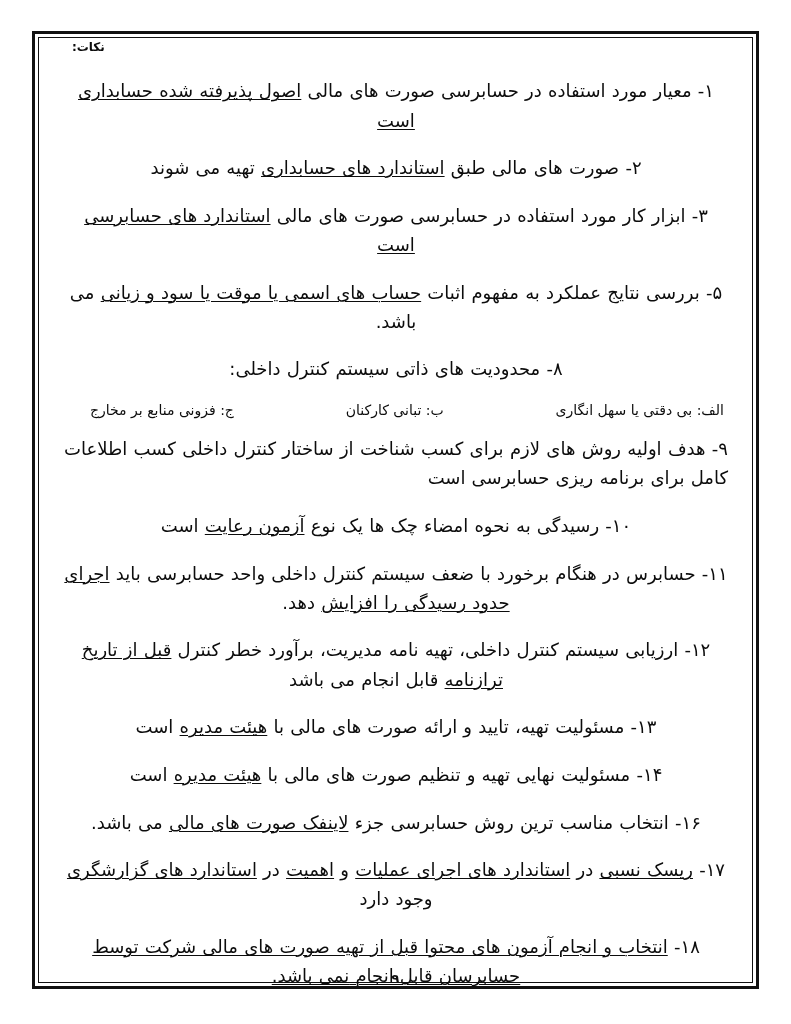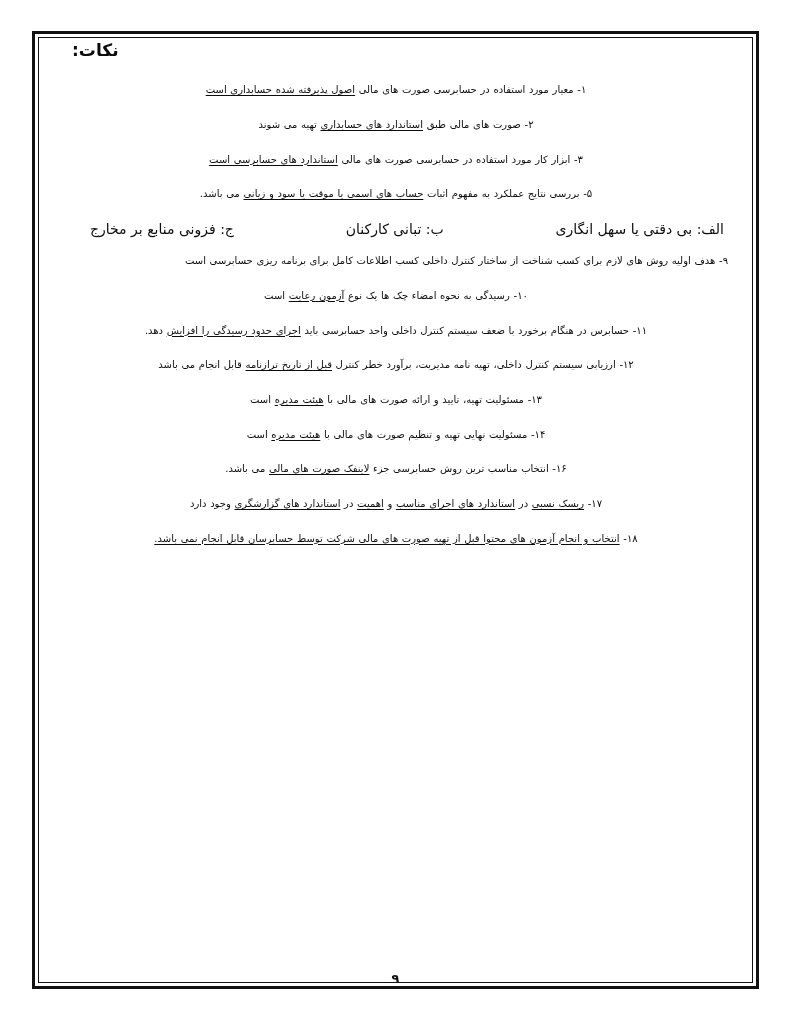--- a/index.html
+++ b/index.html
@@ -52,31 +52,31 @@
     width: 700px;
     height: 940px;
     box-sizing: border-box;
     padding: 0 18px;
     direction: rtl;
     text-align: right;
     color: #0c0c0c;
   }
 
   .doc-heading {
-    font-size: 17px;
+    font-size: 12px;
     font-weight: bold;
     text-align: left;
     direction: rtl;
     margin: 0 0 22px 0;
     padding-left: 8px;
     line-height: 1.2;
   }
 
   .item {
-    font-size: 10px;
+    font-size: 18px;
     line-height: 1.62;
     margin: 0 0 18.5px 0;
     text-align: center;
     direction: rtl;
     word-spacing: 0.5px;
   }
   .item.justified {
     text-align: justify;
     text-align-last: right;
   }
@@ -142,20 +142,24 @@
     </p>
 
 
     <p class="item">
       <span>۵-</span>
       <span>بررسی نتایج عملکرد به مفهوم اثبات </span><span class="u">حساب های اسمی یا موقت یا سود و زیانی</span><span> می باشد.</span>
     </p>
 
 
 
+    <p class="item">
+      <span>۸-</span>
+      <span>محدودیت های ذاتی سیستم کنترل داخلی:</span>
+    </p>
 
     <div class="subitems">
       <span class="subitem">
         <span>الف:</span>
         <span>بی دقتی یا سهل انگاری</span>
       </span>
       <span class="subitem">
         <span>ب:</span>
         <span>تبانی کارکنان</span>
       </span>
@@ -194,21 +198,21 @@
       <span>مسئولیت نهایی تهیه و تنظیم صورت های مالی با </span><span class="u">هیئت مدیره</span><span> است</span>
     </p>
 
 
     <p class="item">
       <span>۱۶-</span>
       <span>انتخاب مناسب ترین روش حسابرسی جزء </span><span class="u">لاینفک صورت های مالی</span><span> می باشد.</span>
     </p>
 
     <p class="item">
-      <span>۱۷- </span><span class="u">ریسک نسبی</span><span> در </span><span class="u">استاندارد های اجرای مناسب</span><span> و </span><span class="u">اهمیت</span><span> در </span><span class="u">استاندارد های گزارشگری</span><span> وجود دارد</span>
+      <span>۱۷- </span><span class="u">ریسک نسبی</span><span> در </span><span class="u">استاندارد های اجرای عملیات</span><span> و </span><span class="u">اهمیت</span><span> در </span><span class="u">استاندارد های گزارشگری</span><span> وجود دارد</span>
     </p>
 
     <p class="item">
       <span>۱۸-</span>
       <span class="u">انتخاب و انجام آزمون های محتوا قبل از تهیه صورت های مالی شرکت توسط حسابرسان قابل انجام </span><span class="u">نمی باشد.</span>
     </p>
 
   </div>
 
   <div class="page-number">۹</div>

